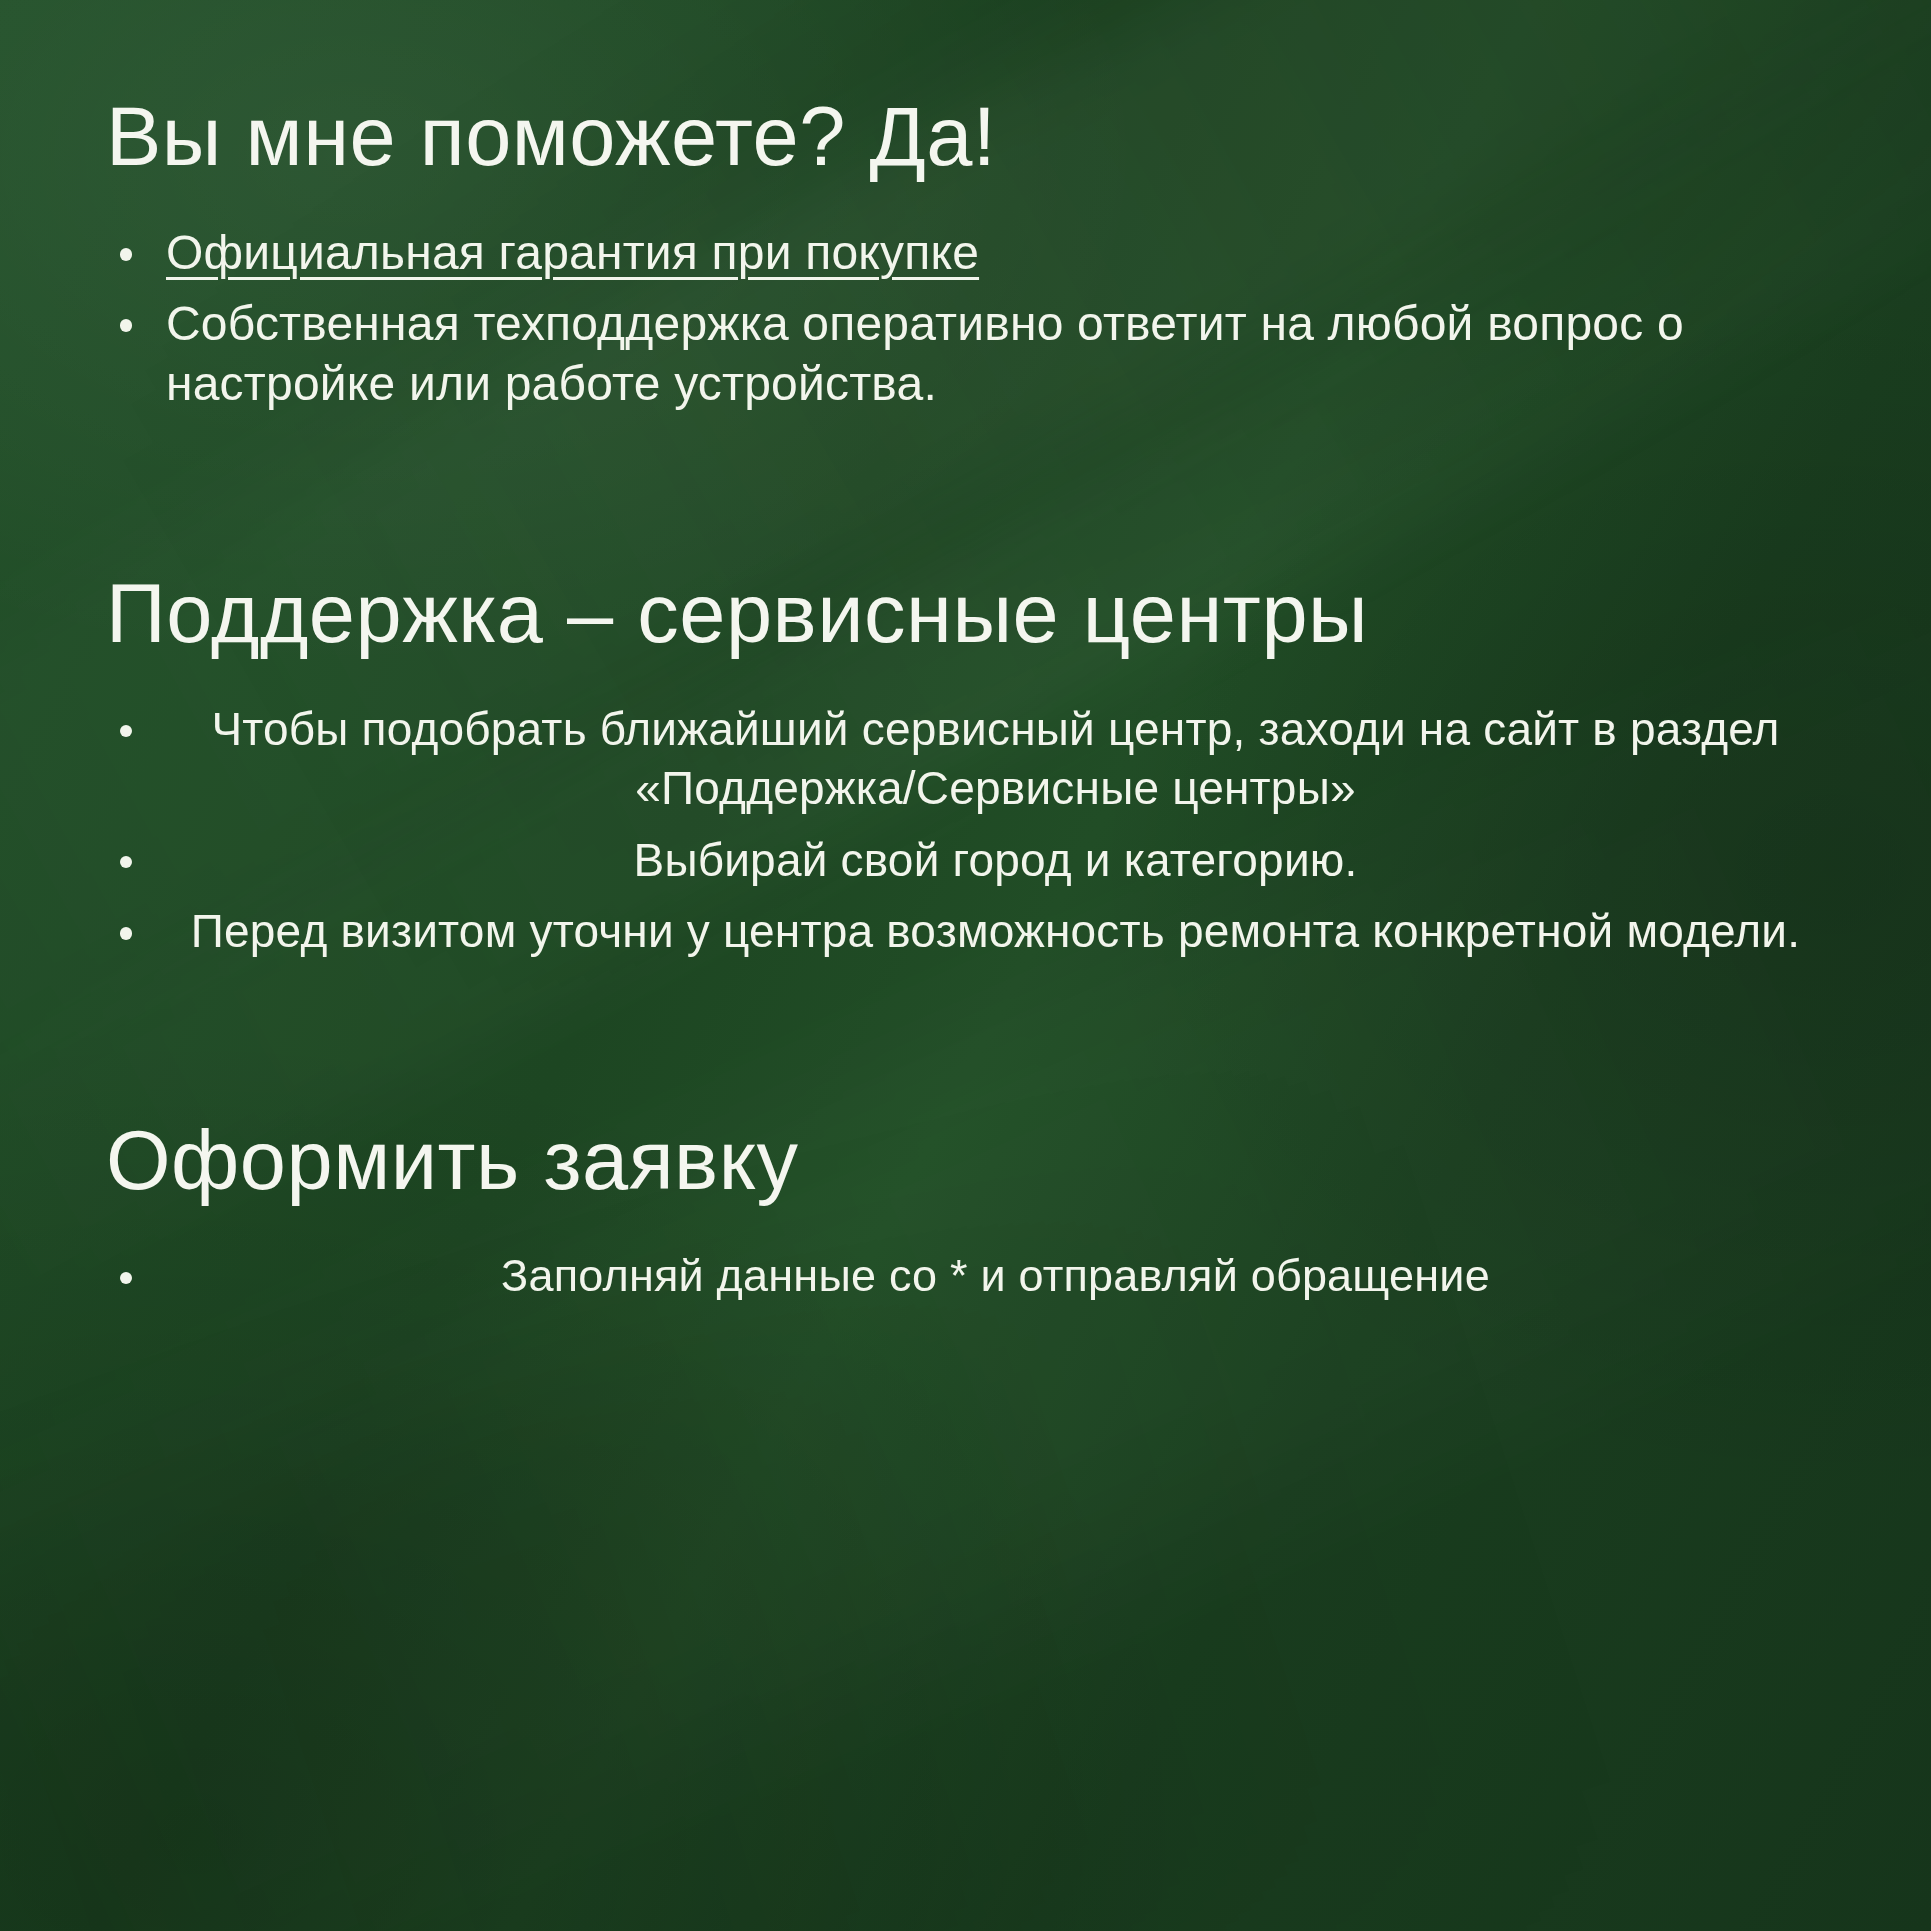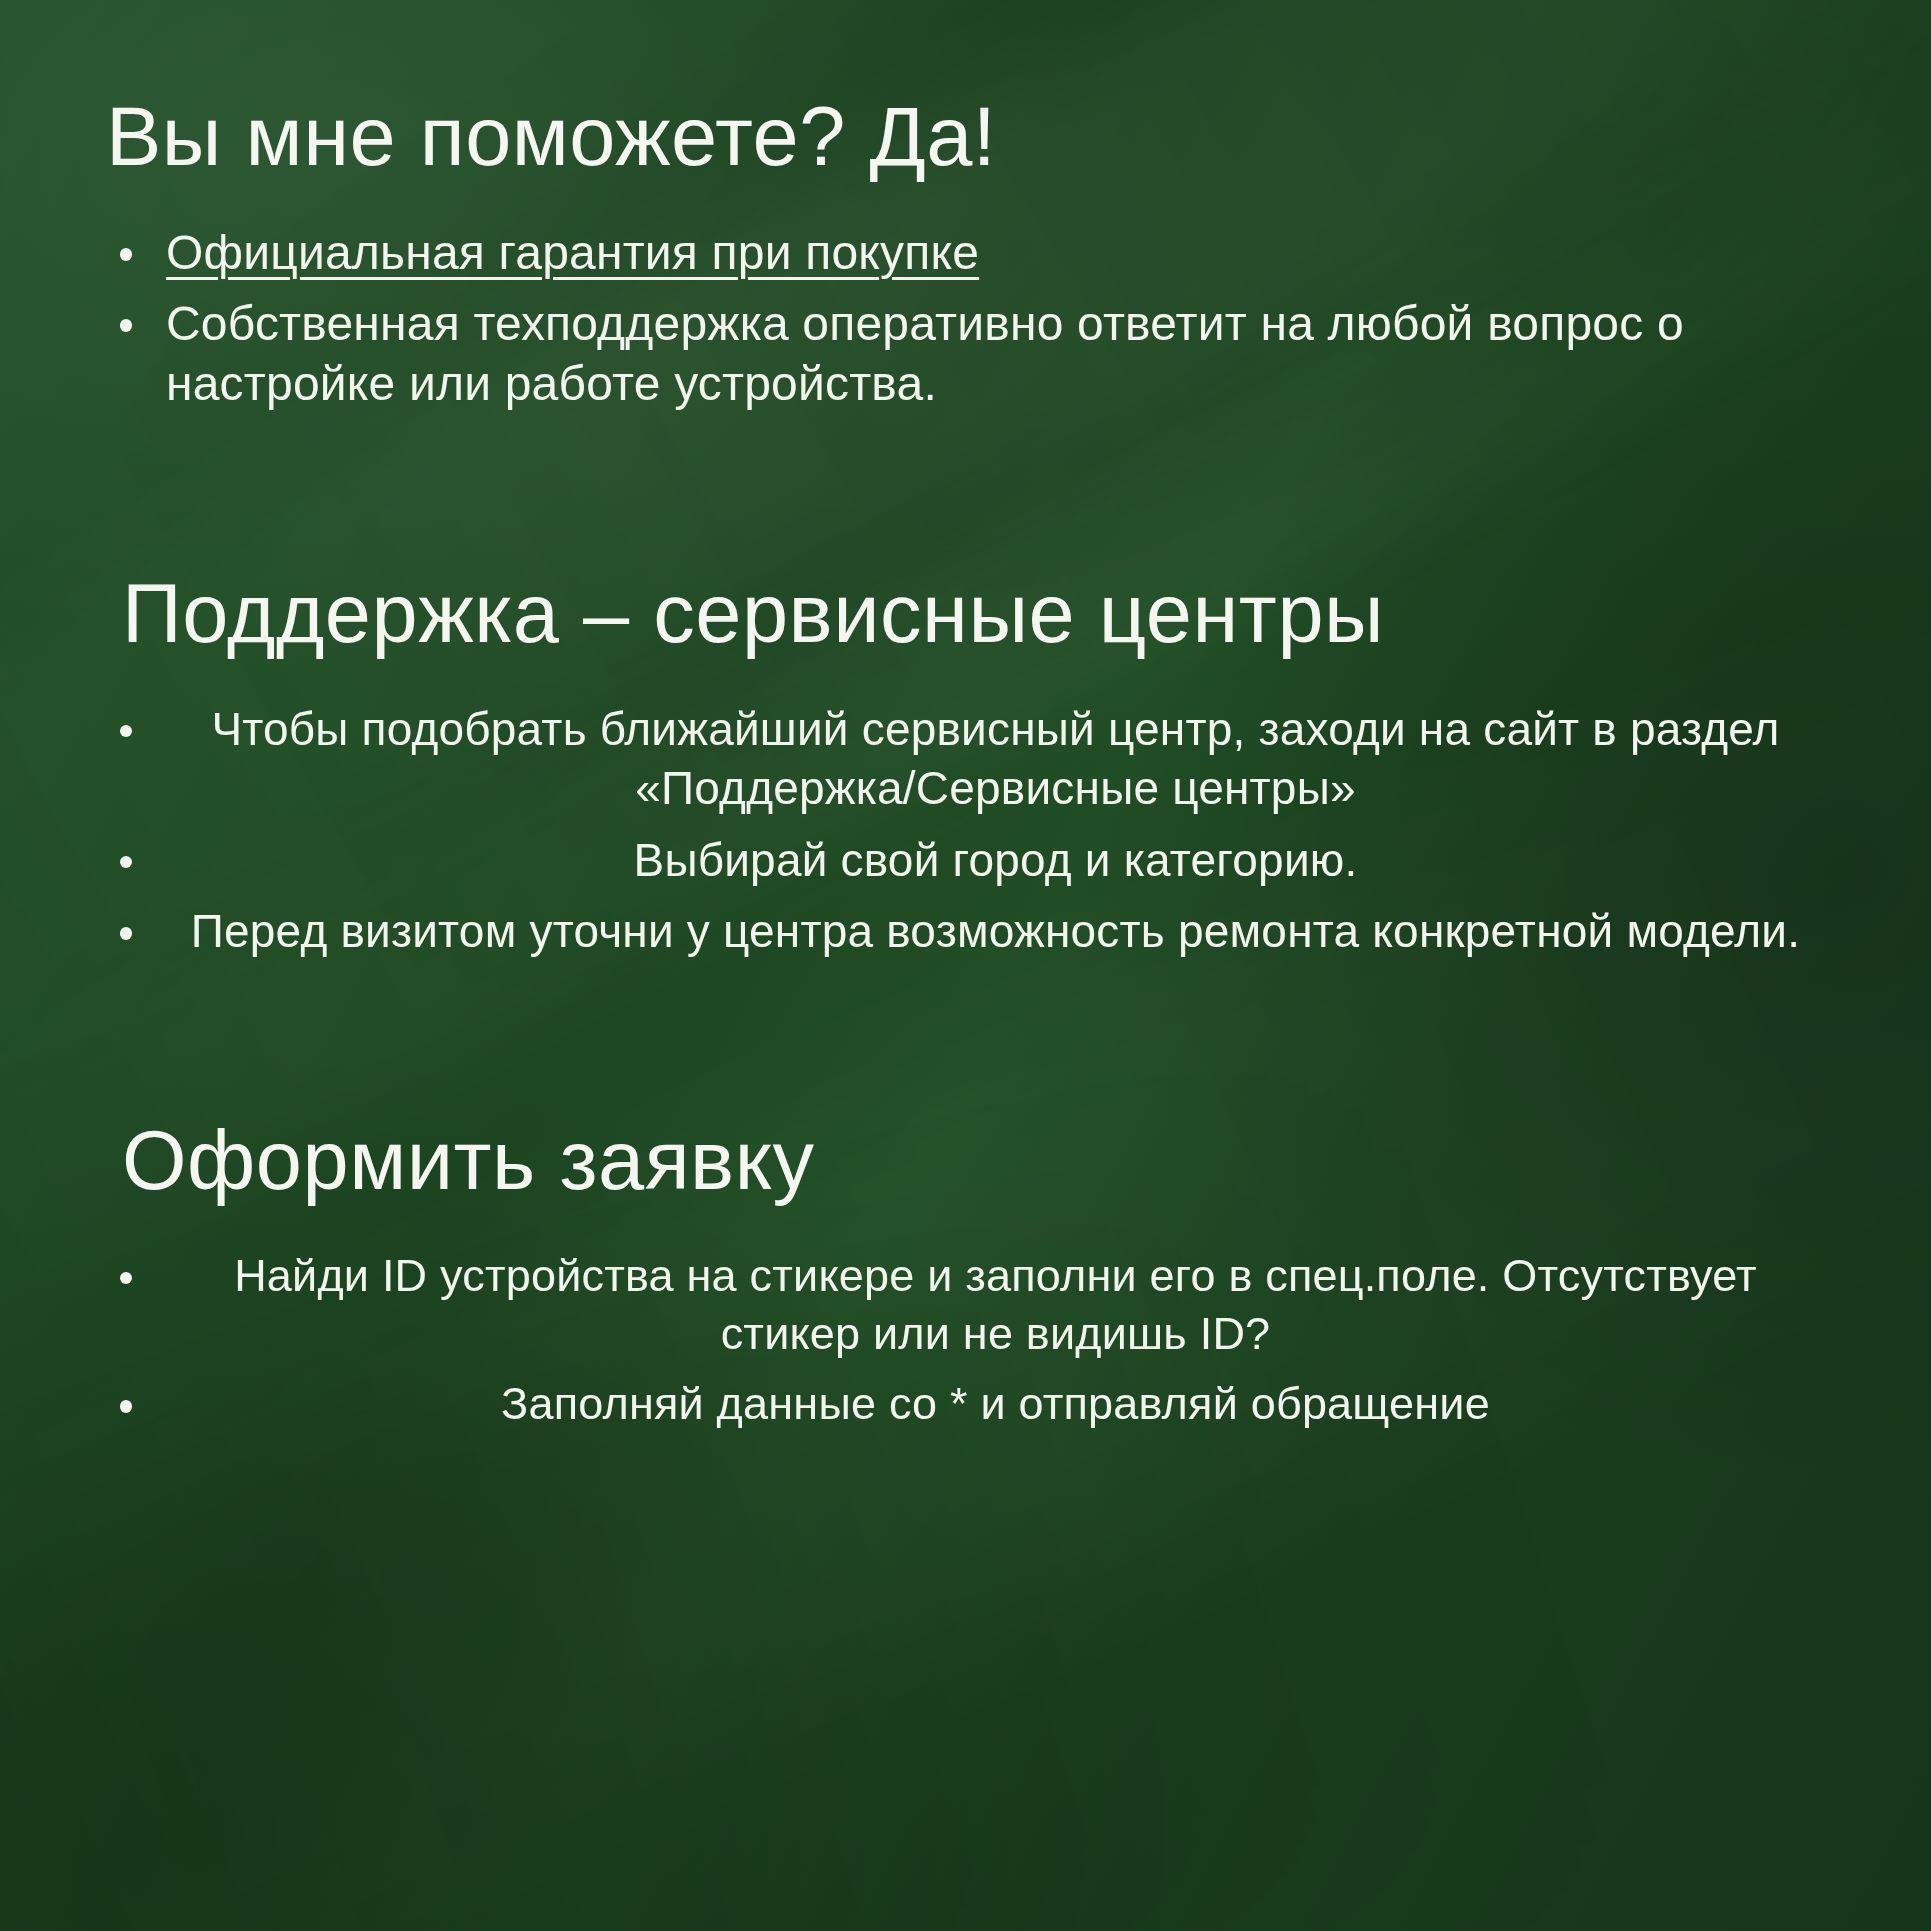--- a/index.html
+++ b/index.html
@@ -102,21 +102,20 @@
     letter-spacing: 0.5px;
     line-height: 1.06;
   }
   h1.title {
     font-size: 83px;
     margin-bottom: 42px;
   }
   h2.title {
     font-size: 83px;
     margin-bottom: 42px;
-    margin-left: 16px;
   }
 
   ul.bullets {
     list-style: none;
     margin: 0;
     padding: 0;
   }
   ul.bullets li {
     position: relative;
     color: #f2f5ec;
@@ -196,24 +195,20 @@
       </ul>
     </div>
 
     <div class="gap-2"></div>
 
     <div class="section sec-3">
       <h2 class="title">Оформить заявку</h2>
       <ul class="bullets">
         <li>
           <span class="dot"></span>
-          <span class="txt">Найди ID устройства на стикере и заполни его в спец.поле. Отсутствует стикер или не видишь ID?</span>
-        </li>
-        <li>
-          <span class="dot"></span>
           <span class="txt">Заполняй данные со * и отправляй обращение</span>
         </li>
       </ul>
     </div>
 
   </div>
 </div>
 
 
 </body></html>

